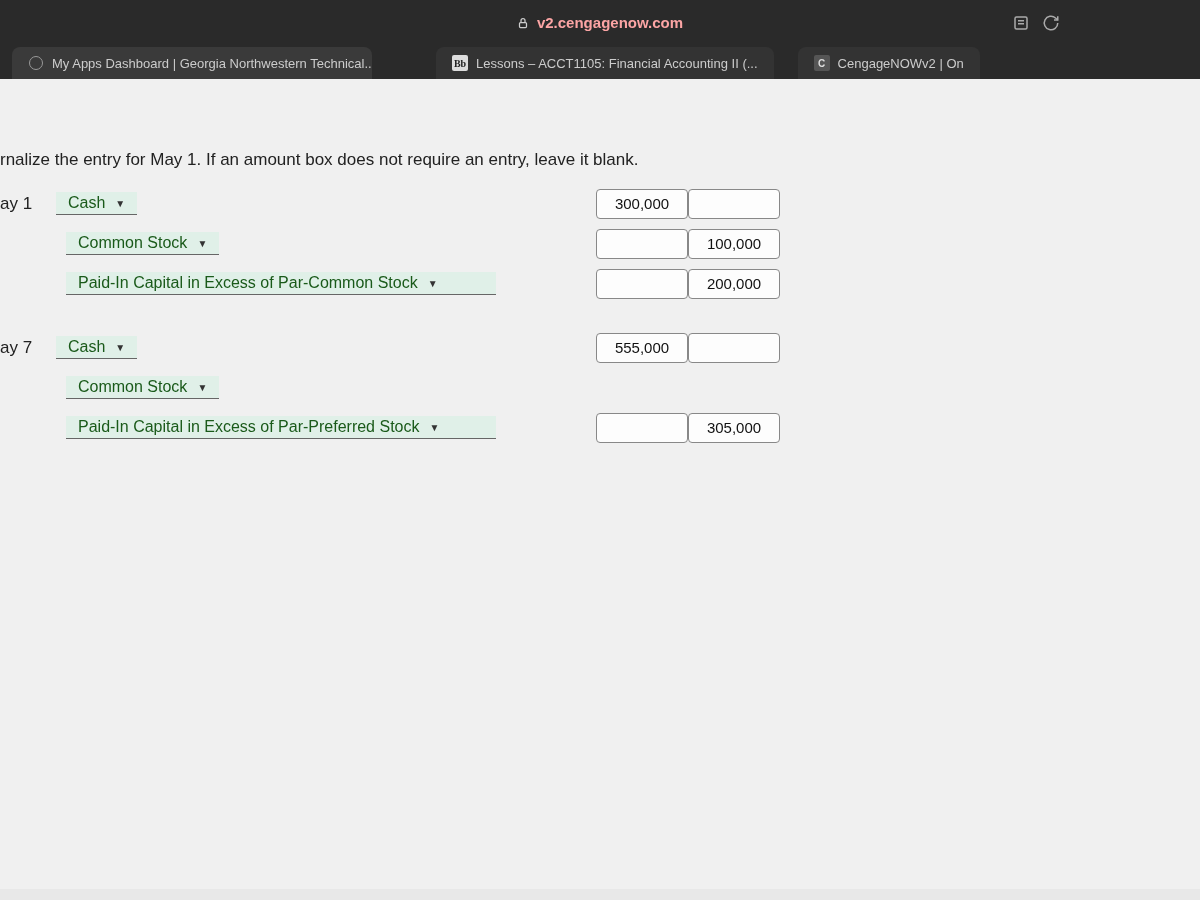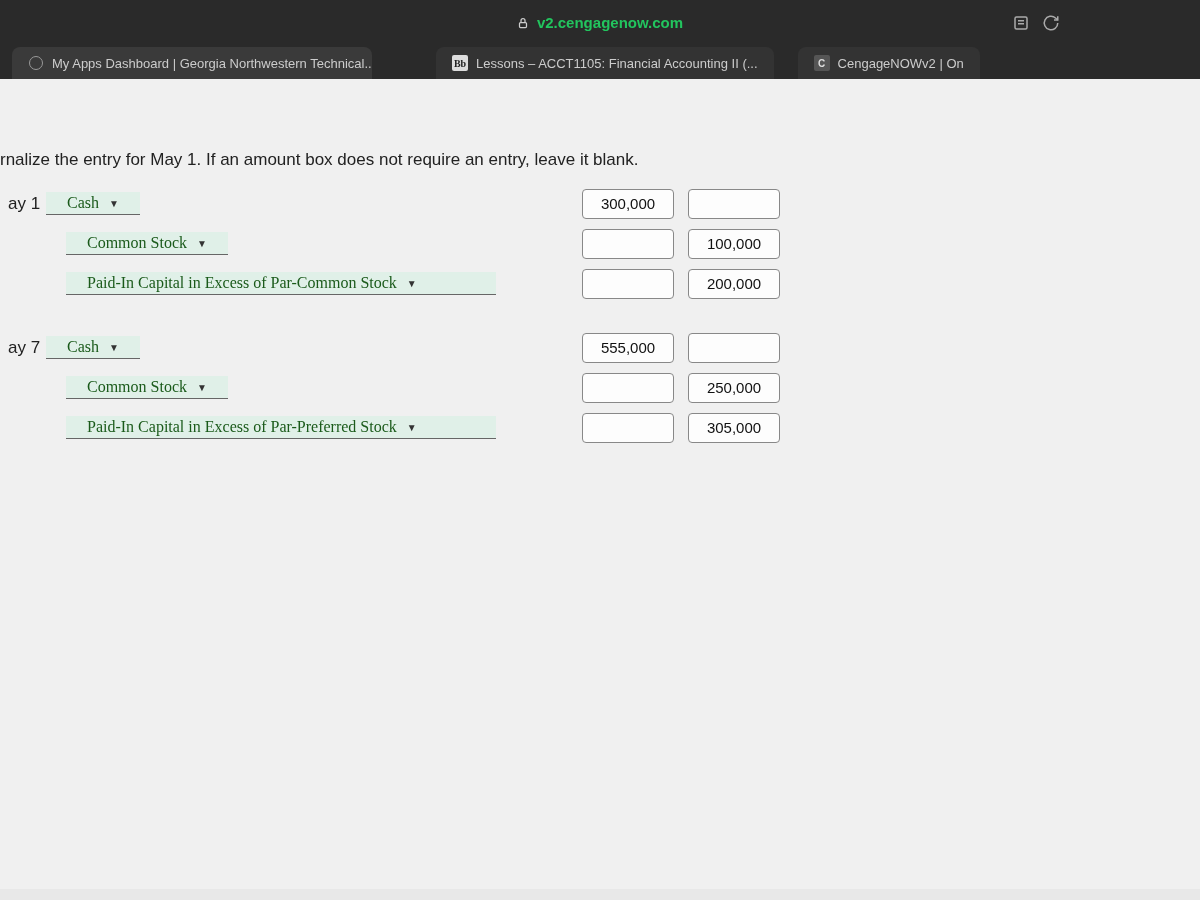--- a/index.html
+++ b/index.html
@@ -18,21 +18,21 @@
     display: flex;
     align-items: center;
     justify-content: center;
     padding: 6px 0;
     position: relative;
   }
   .url-bar {
     display: flex;
     align-items: center;
     gap: 8px;
-    color: #22c55e;
+    color: #fca5a5;
     font-size: 15px;
     font-weight: 600;
   }
   .lock-icon {
     width: 12px;
     height: 14px;
     display: inline-block;
   }
   .lock-icon svg { width: 100%; height: 100%; }
   .right-controls {
@@ -120,49 +120,48 @@
   .journal-block {
     margin: 0 0 30px 0;
   }
   .journal-row {
     display: flex;
     align-items: center;
     margin-bottom: 6px;
     min-height: 34px;
   }
   .row-label {
-    width: 46px;
-    padding-left: 8px;
+    width: 56px;
+    padding-left: 0;
     font-size: 17px;
   }
   .indent-1 { width: 66px; }
   .indent-2 { width: 66px; }
   .account-select {
     display: inline-flex;
     align-items: center;
     border-bottom: 1px solid #666;
     background: #e0f0e8;
-    padding: 2px 21px;
+    padding: 2px 12px;
     cursor: pointer;
     position: relative;
     font-size: 16px;
     color: #1a5a1a;
     min-width: 60px;
-    font-family: Liberation Serif, serif;
   }
   .account-select.wide { min-width: 140px; }
   .account-select.xwide { min-width: 430px; }
   .chev {
     margin-left: 10px;
     font-size: 10px;
     color: #333;
   }
   .amount-cols {
     display: flex;
-    gap: 14px;
+    gap: 0;
     margin-left: auto;
     margin-right: 420px;
   }
   .amount-box {
     width: 92px;
     height: 30px;
     border: 1px solid #888;
     border-radius: 4px;
     background: #fdfdfd;
     display: flex;
@@ -288,24 +287,20 @@
       </div>
     </div>
     <div class="journal-row">
       <div class="left-cluster">
         <span class="indent-1"></span>
         <span class="account-select wide">
           <span>Common Stock</span>
           <span class="chev">▼</span>
         </span>
       </div>
-      <div class="amount-cols">
-        <span class="amount-box empty"></span>
-        <span class="amount-box">250,000</span>
-      </div>
     </div>
     <div class="journal-row">
       <div class="left-cluster">
         <span class="indent-2"></span>
         <span class="account-select xwide">
           <span>Paid-In Capital in Excess of Par-Preferred Stock</span>
           <span class="chev">▼</span>
         </span>
       </div>
       <div class="amount-cols">

